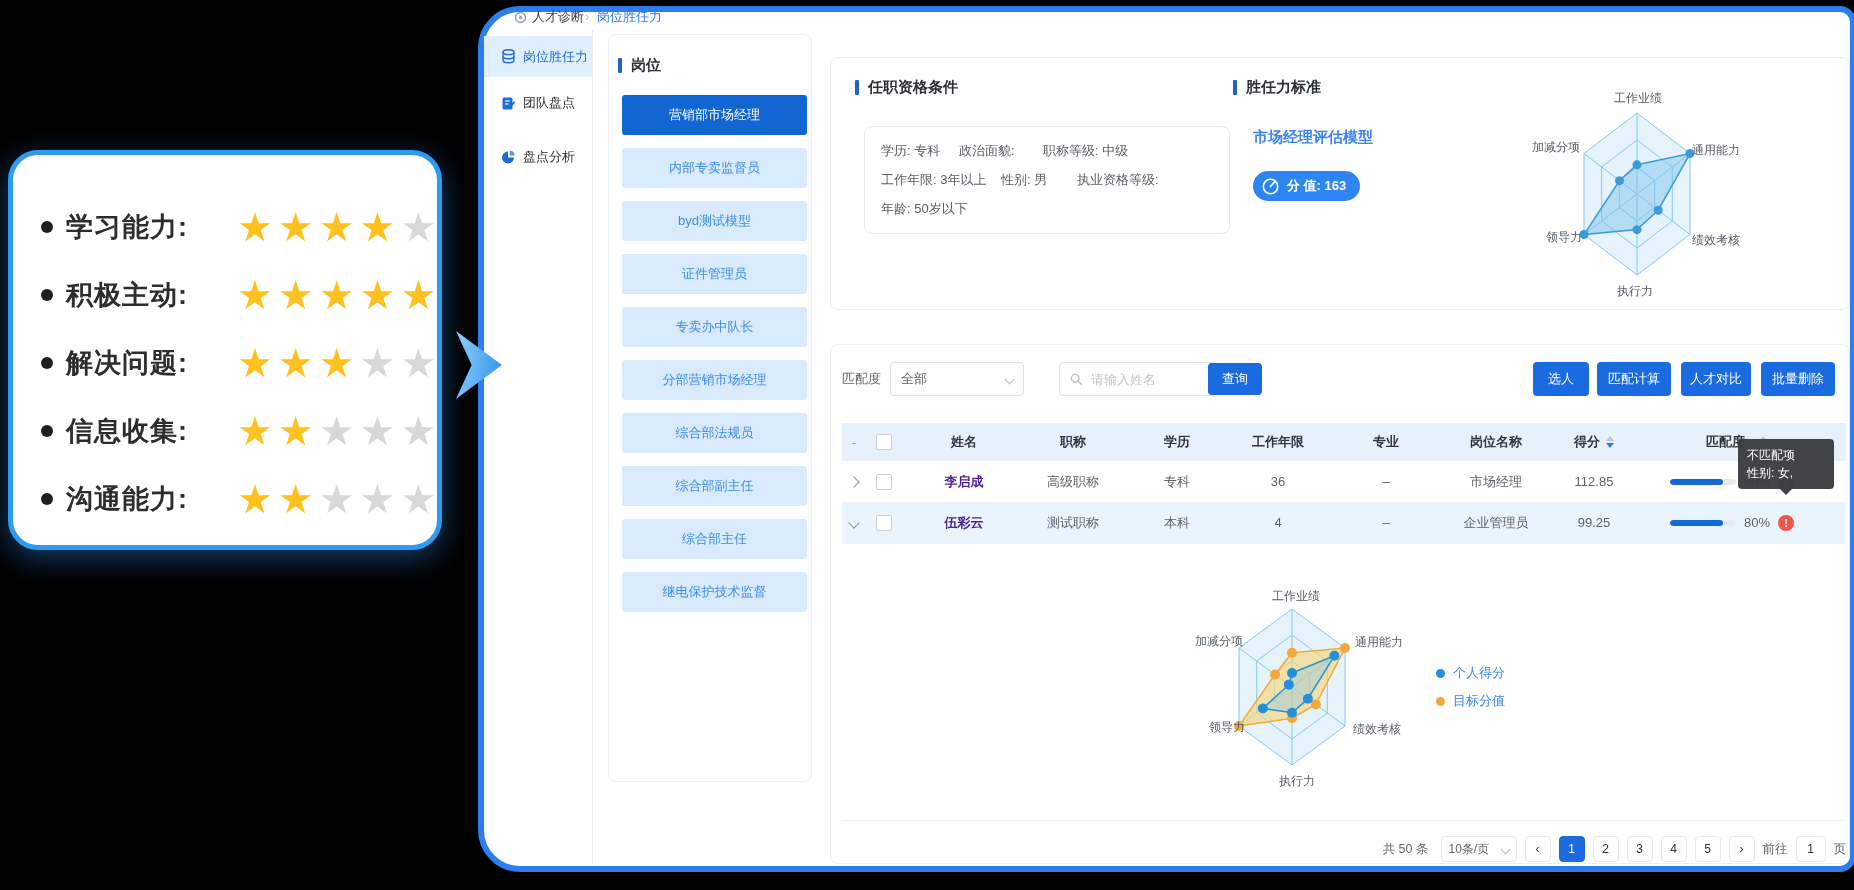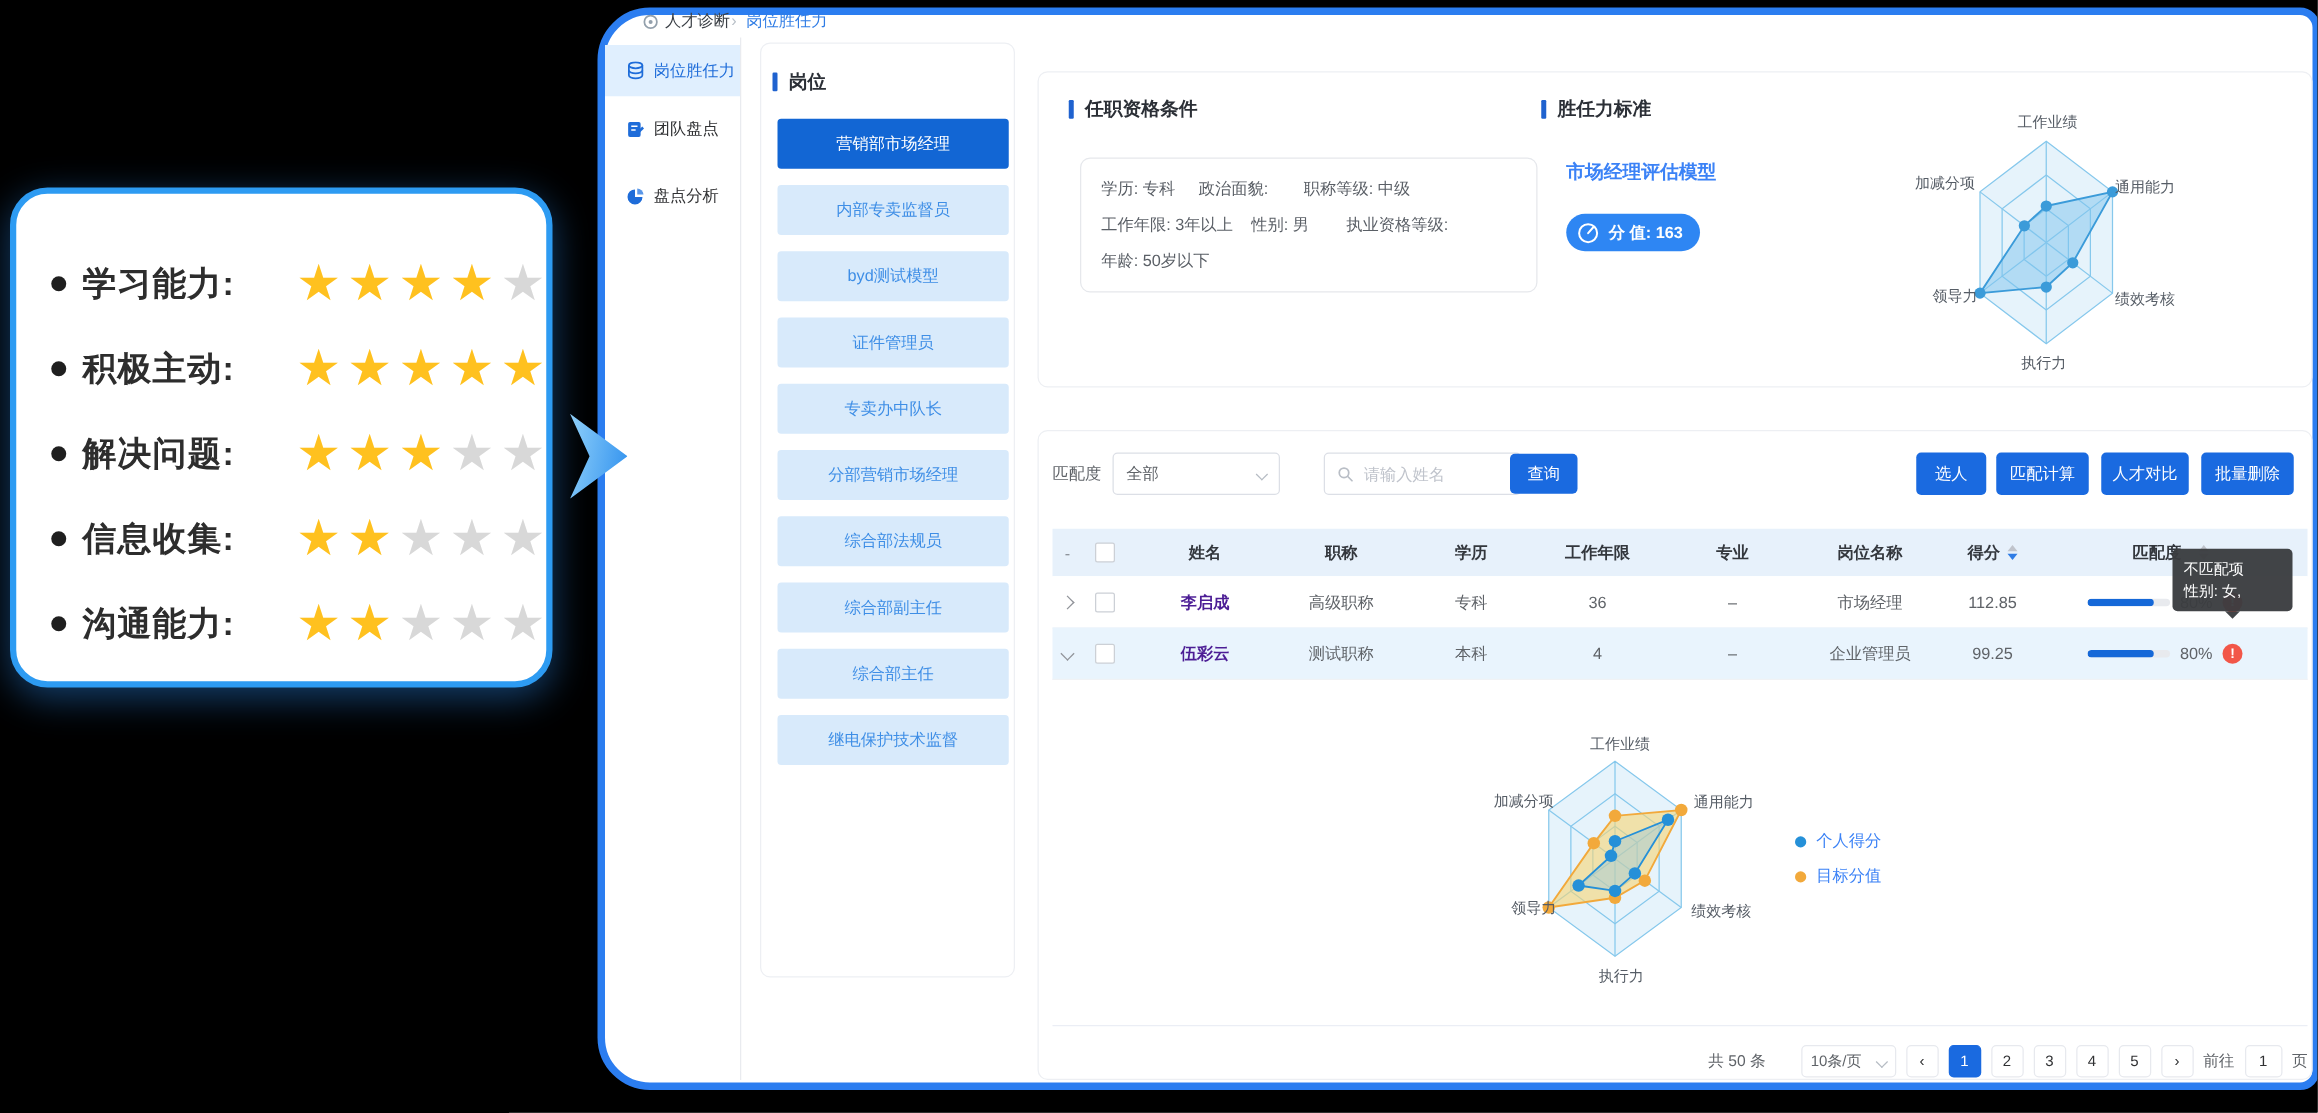--- a/index.html
+++ b/index.html
@@ -87,21 +87,21 @@
   .row-split{position:absolute;left:842px;top:820px;width:1004px;height:1px;background:#ebeef5;}
 
   
   .tooltip{position:absolute;left:1738px;top:439px;width:96px;background:rgba(58,60,64,0.96);color:#fff;font-size:12px;
     line-height:18px;padding:7px 9px;border-radius:4px;z-index:40;box-sizing:border-box;}
   .tooltip::after{content:"";position:absolute;left:42px;bottom:-6px;width:0;height:0;
     border-left:6px solid transparent;border-right:6px solid transparent;border-top:6px solid rgba(58,60,64,0.96);}
 
   
   .pager{position:absolute;right:8px;top:836px;display:flex;align-items:center;gap:8px;z-index:5;}
-  .pg-total{font-size:12.5px;color:#5f6368;margin-right:20px;}
+  .pg-total{font-size:12.5px;color:#5f6368;margin-right:4px;}
   .pg-size{width:76px;height:26px;border:1px solid #e7e9ee;border-radius:4px;display:flex;align-items:center;
     font-size:12px;color:#5f6368;padding:0 7px;box-sizing:border-box;cursor:pointer;background:#fff;}
   .page-box{min-width:26px;height:26px;border:1px solid #e7e9ee;border-radius:4px;display:flex;align-items:center;
     justify-content:center;font-size:12px;color:#303133;background:#fff;cursor:pointer;box-sizing:border-box;}
   .page-box.active{background:#1a6ae0;border-color:#1a6ae0;color:#fff;}
   .pg-text{font-size:12.5px;color:#5f6368;}
   .goto-input{width:30px;height:26px;border:1px solid #e7e9ee;border-radius:4px;text-align:center;font-size:12px;
     color:#303133;box-sizing:border-box;outline:none;background:#fff;font-family:inherit;}
 
   

